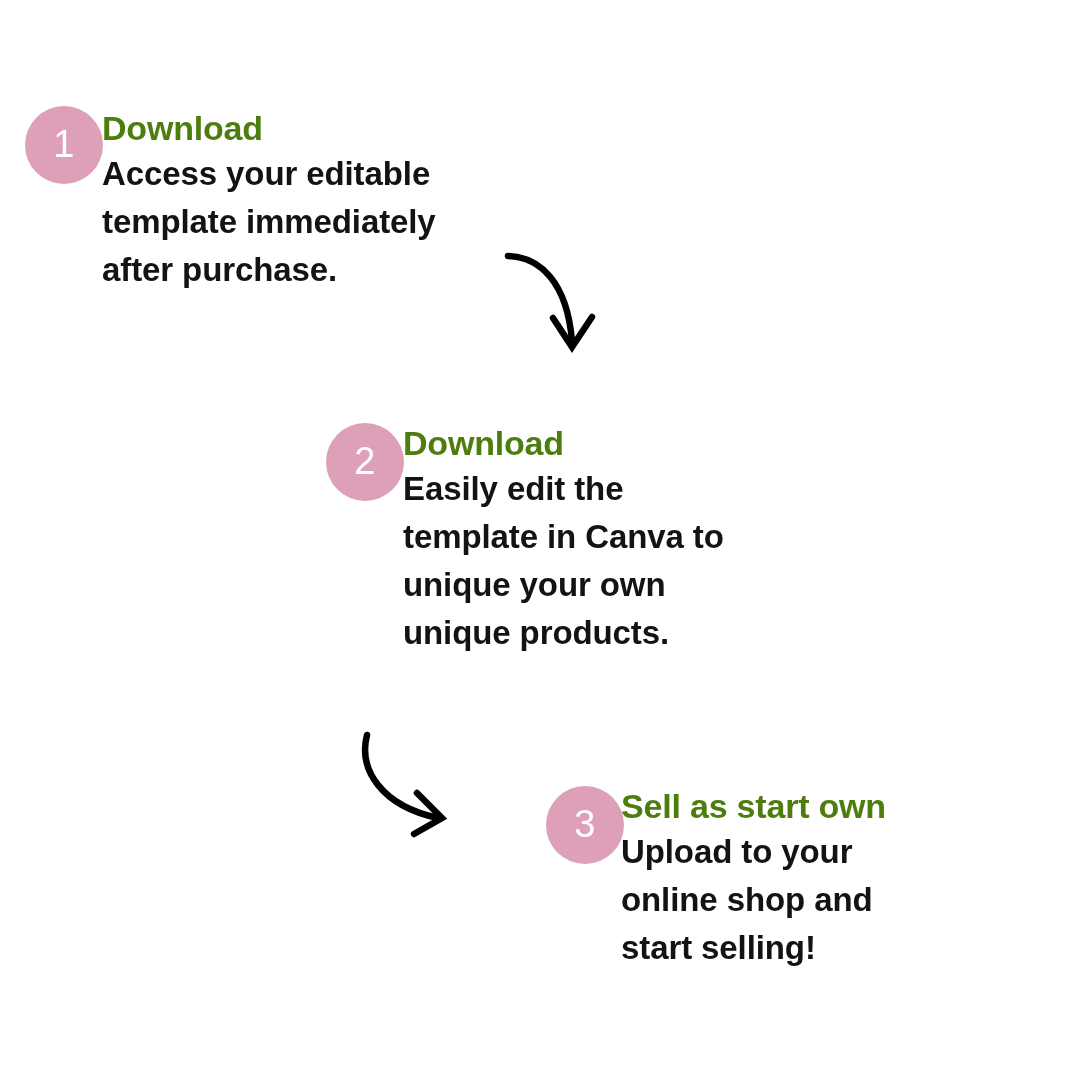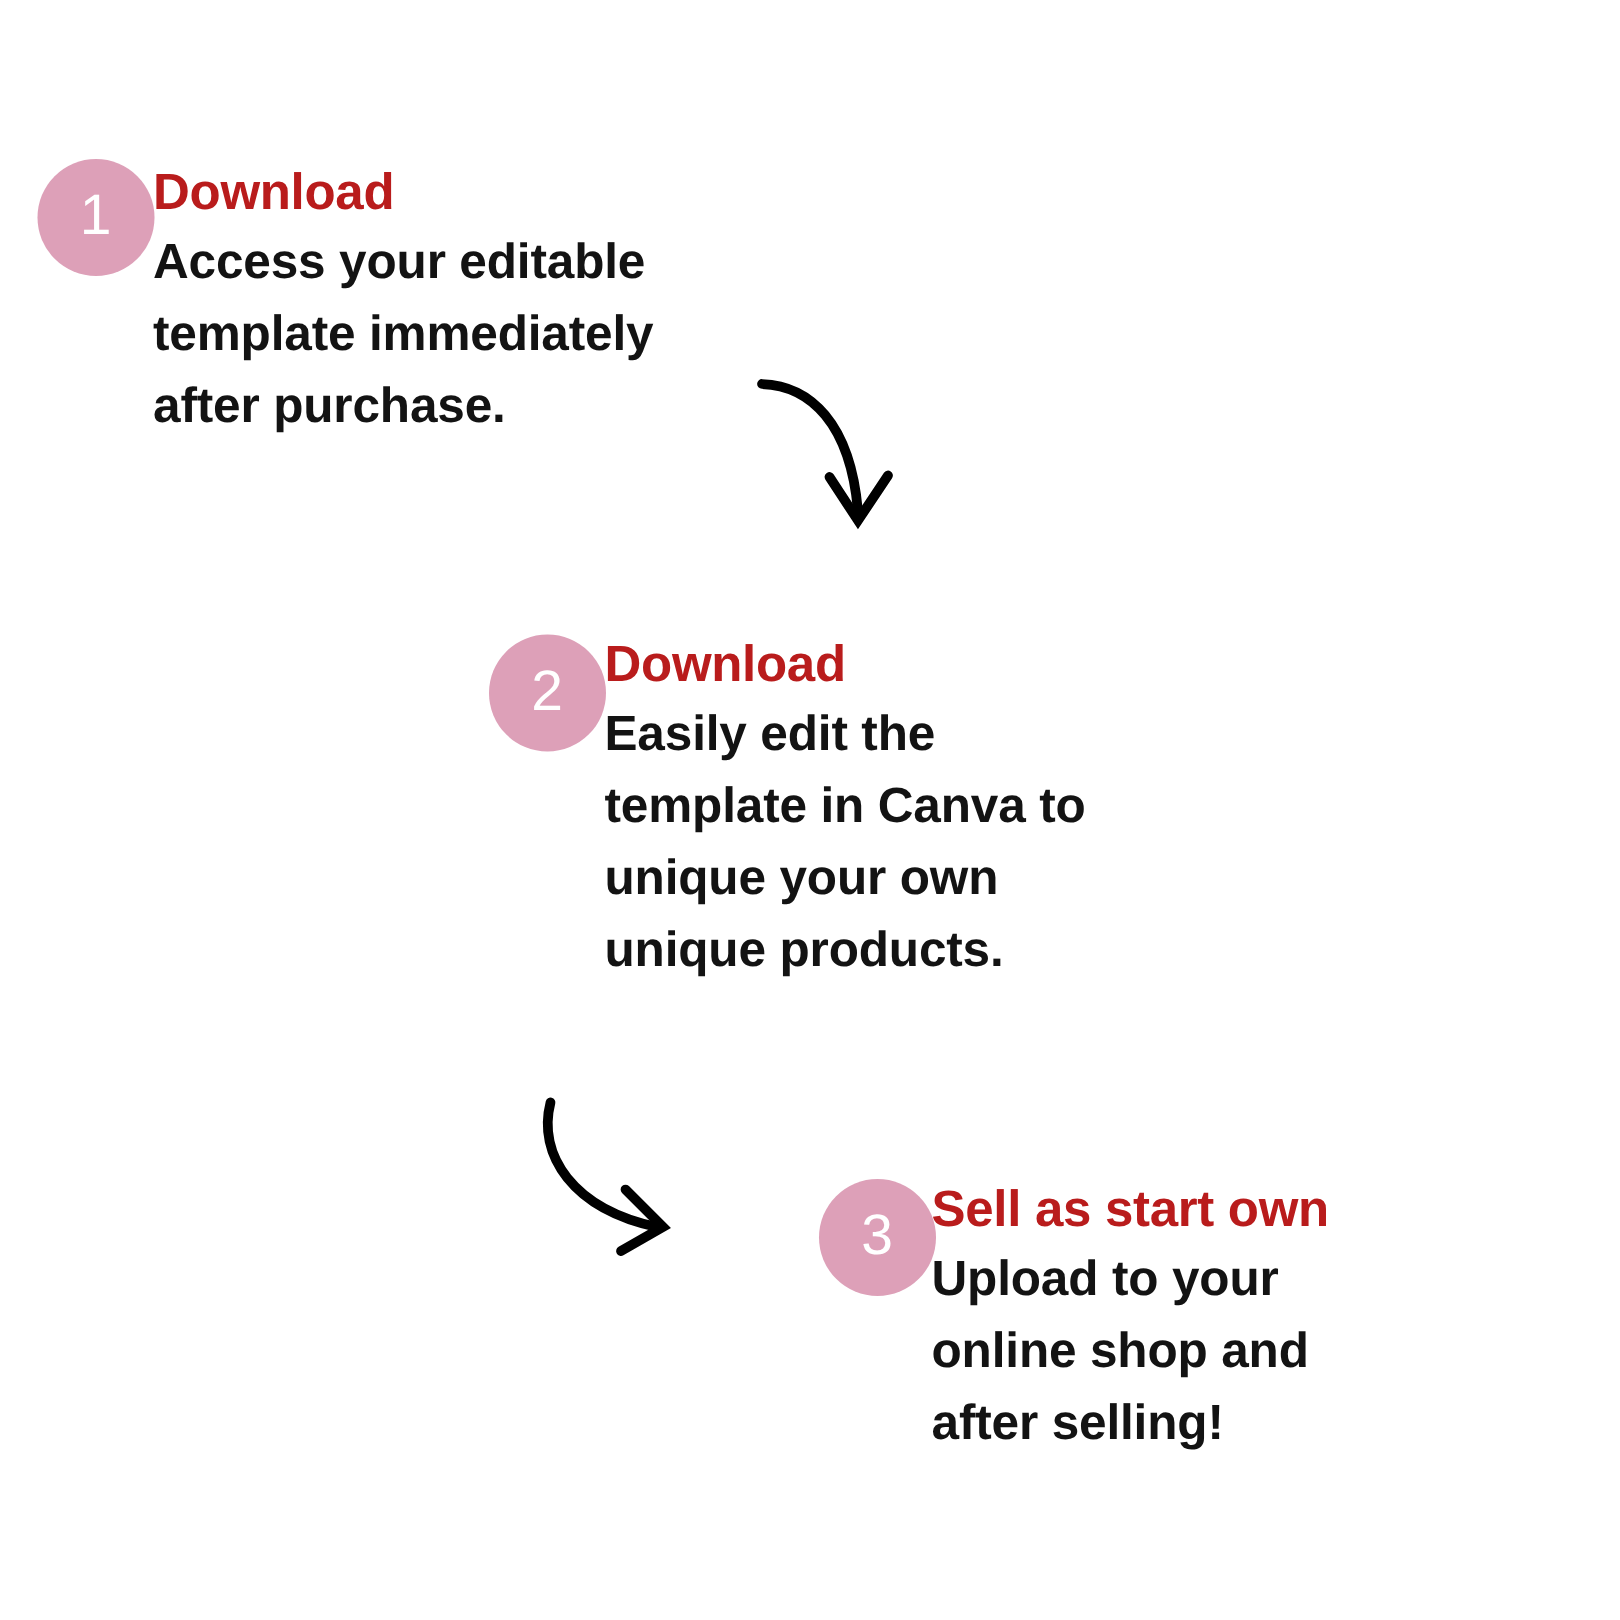--- a/index.html
+++ b/index.html
@@ -42,21 +42,21 @@
     transform: translateY(-1px);
   }
   .step-text {
     position: absolute;
     z-index: 2;
   }
   .step-title {
     font-family: "Liberation Sans", sans-serif;
     font-size: 34px;
     font-weight: 700;
-    color: #b91c1c;
+    color: #4d7c0f;
     letter-spacing: -0.2px;
     line-height: 44px;
     margin: 0;
     white-space: nowrap;
   }
   .step-body {
     font-family: "Liberation Sans", sans-serif;
     font-size: 33px;
     font-weight: 700;
     color: #131313;
@@ -120,17 +120,17 @@
       <p class="step-body">Easily edit the template in Canva to unique your own unique products.</p>
     </div>
   </div>
 
   <div id="step-3" class="step">
     <div class="step-badge">
       <span class="step-badge-num">3</span>
     </div>
     <div class="step-text">
       <p class="step-title">Sell as start own</p>
-      <p class="step-body">Upload to your online shop and after selling!</p>
+      <p class="step-body">Upload to your online shop and start selling!</p>
     </div>
   </div>
 
 </div>
 
 </body></html>

